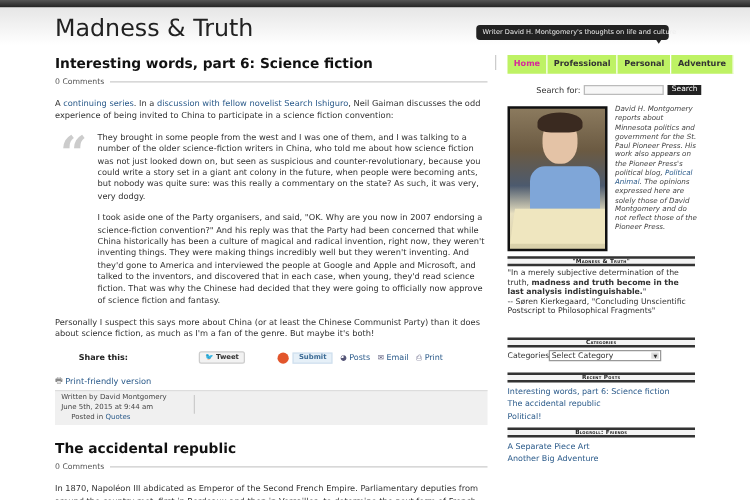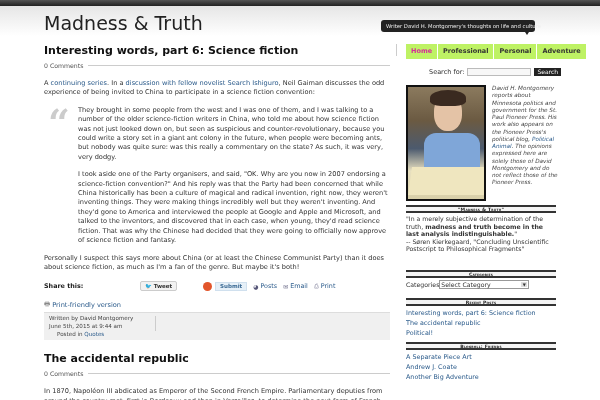--- a/index.html
+++ b/index.html
@@ -50,20 +50,21 @@
   }
   .para { font-size: 6.6px; line-height: 9.4px; color: #333; margin-bottom: 8px; }
   .quote-wrap { position: relative; padding-left: 34px; }
   .quote-mark {
     position: absolute; left: 4px; top: -6px;
     font-size: 38px; color: #ccc; font-family: "DejaVu Serif", serif; font-weight: bold;
   }
   .share-row {
     display: flex; align-items: center; height: 12px; margin-top: 6px;
     font-size: 6.4px;
+    margin-left: 19px;
   }
   .share-label { font-weight: bold; color: #222; width: 96px; }
   .btn-tweet {
     border: 1px solid #ccc; border-radius: 2px; background: #f2f2f2;
     padding: 0 4px; height: 10px; line-height: 8px; font-size: 5.5px; font-weight: bold;
     color: #333; margin-right: 26px;
   }
   .btn-tweet .bird { color: #3b9ad9; }
   .su-icon {
     display: inline-block; width: 9px; height: 9px; border-radius: 50%;
@@ -266,16 +267,15 @@
     <li><a>Interesting words, part 6: Science fiction</a></li>
     <li><a>The accidental republic</a></li>
     <li><a>Political!</a></li>
   </ul>
 </div>
 
 <div class="widget" style="top:342px;">
   <div class="widget-title">Blogroll: Friends</div>
   <ul class="link-list">
     <li><a>A Separate Piece Art</a></li>
-    <li><a>Andrew J. Coate</a></li>
     <li><a>Another Big Adventure</a></li>
   </ul>
 </div>
 
 </body></html>

